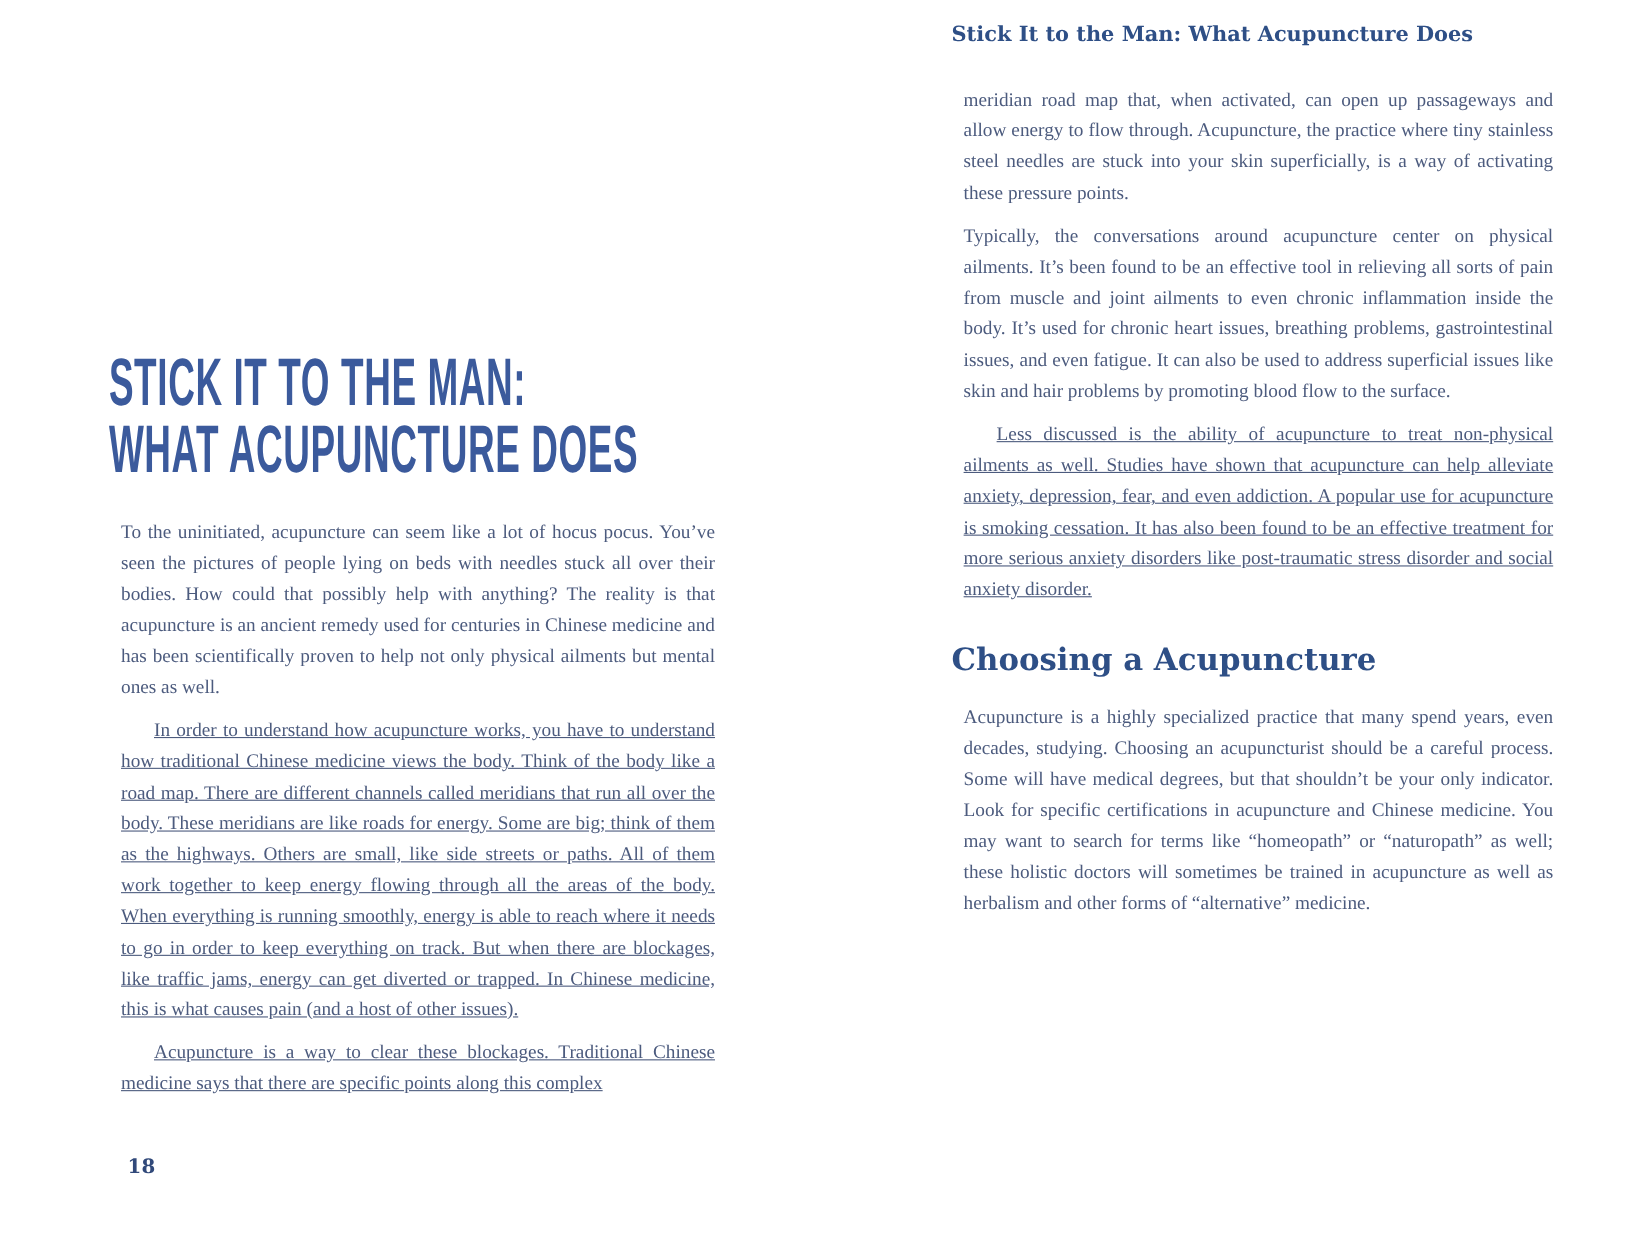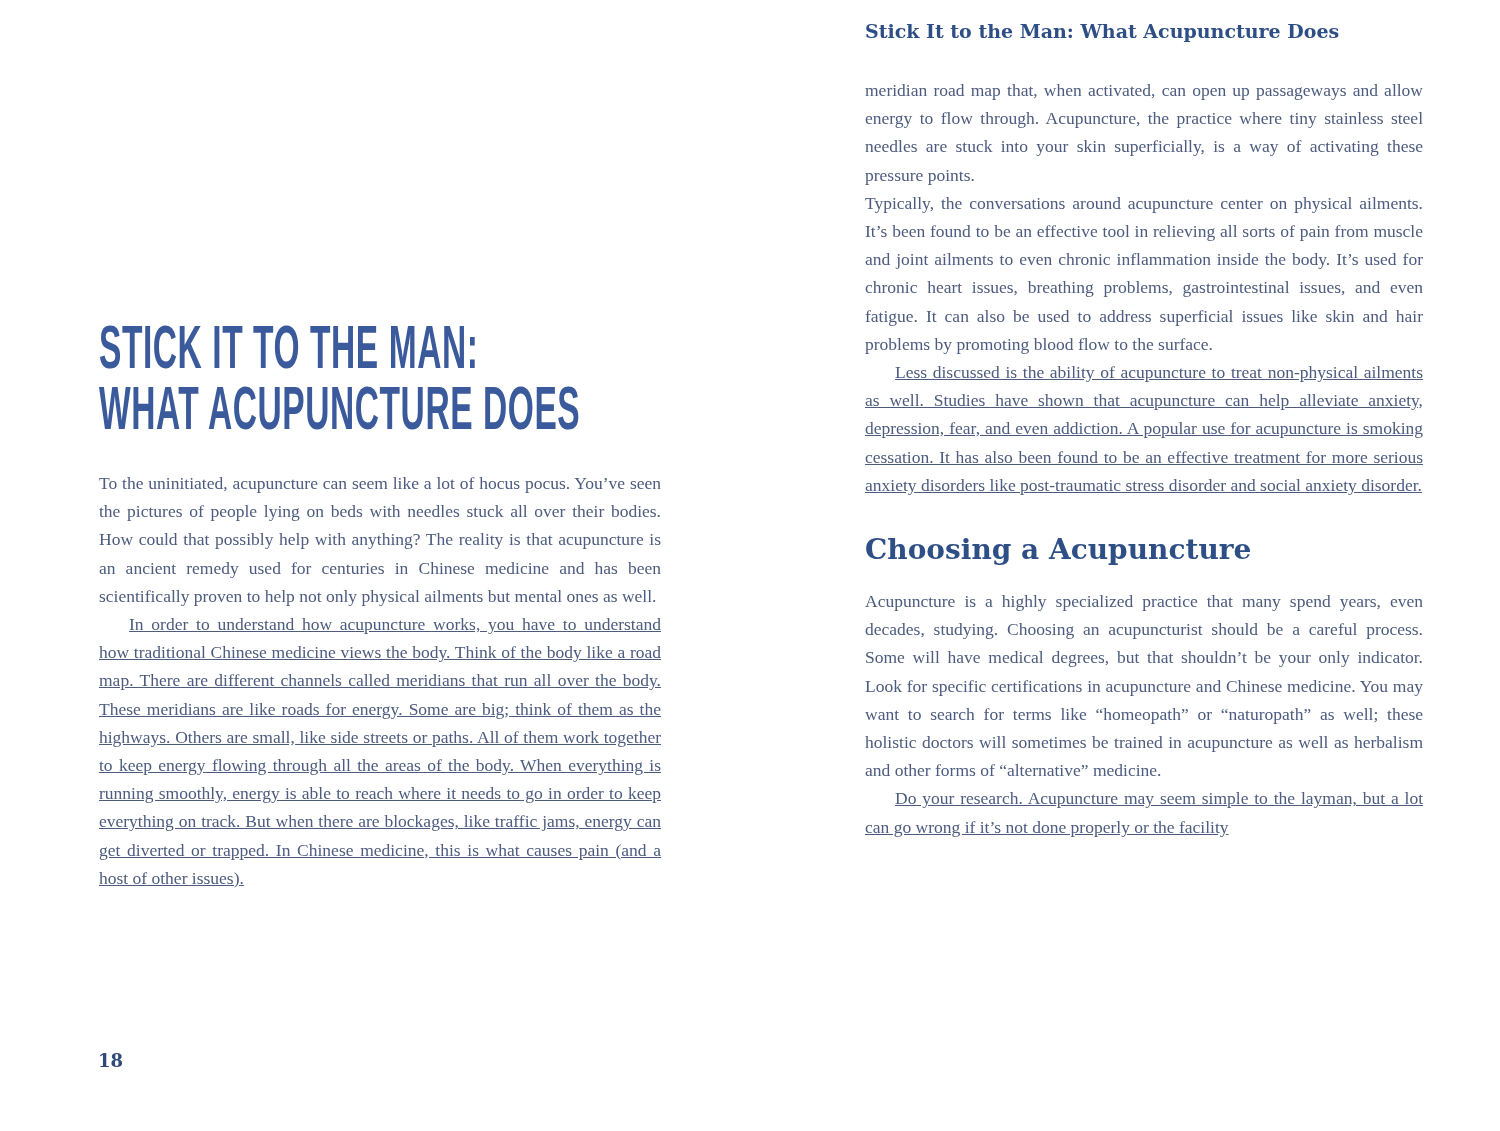--- a/index.html
+++ b/index.html
@@ -40,21 +40,21 @@
     color: #3b5a9c;
     transform: scaleX(0.55);
     transform-origin: 0 0;
     white-space: nowrap;
   }
   .title-line {
     display: block;
   }
   
   .body-para {
-    margin: 0;
+    margin: 11px;
     padding: 0;
     font-family: "Liberation Serif", serif;
     font-size: 17.5px;
     line-height: 28.2px;
     color: #4c5b7e;
     text-align: justify;
   }
   .page-left .body-para.first {
     margin-top: 30px;
   }
@@ -90,21 +90,21 @@
   }
   
   .page-number {
     position: absolute;
     font-family: "DejaVu Serif", serif;
     font-weight: 600;
     font-size: 18px;
     color: #31497a;
   }
   .page-number-left {
-    left: 98px;
+    left: 116px;
     top: 1050px;
   }
   .page-number-right {
     left: 865px;
     width: 558px;
     top: 1056px;
     text-align: right;
   }
 </style>
 </head>
@@ -112,29 +112,29 @@
 
 <div class="spread">
 
   <section class="page page-left">
     <h1 class="chapter-title">
       <span class="title-line">STICK IT TO THE MAN:</span>
       <span class="title-line">WHAT ACUPUNCTURE DOES</span>
     </h1>
     <p class="body-para first">To the uninitiated, acupuncture can seem like a lot of hocus pocus. You’ve seen the pictures of people lying on beds with needles stuck all over their bodies. How could that possibly help with anything? The reality is that acupuncture is an ancient remedy used for centuries in Chinese medicine and has been scientifically proven to help not only physical ailments but mental ones as well.</p>
     <p class="body-para indent">In order to understand how acupuncture works, you have to understand how traditional Chinese medicine views the body. Think of the body like a road map. There are different channels called meridians that run all over the body. These meridians are like roads for energy. Some are big; think of them as the highways. Others are small, like side streets or paths. All of them work together to keep energy flowing through all the areas of the body. When everything is running smoothly, energy is able to reach where it needs to go in order to keep everything on track. But when there are blockages, like traffic jams, energy can get diverted or trapped. In Chinese medicine, this is what causes pain (and a host of other issues).</p>
+    <p class="body-para indent">Acupuncture is a way to clear these blockages. Traditional Chinese medicine says that there are specific points along this complex</p>
   </section>
 
   <section class="page page-right">
     <header class="running-head">Stick It to the Man: What Acupuncture Does</header>
     <p class="body-para intro-para">meridian road map that, when activated, can open up passageways and allow energy to flow through. Acupuncture, the practice where tiny stainless steel needles are stuck into your skin superficially, is a way of activating these pressure points.</p>
 
     <p class="body-para">Typically, the conversations around acupuncture center on physical ailments. It’s been found to be an effective tool in relieving all sorts of pain from muscle and joint ailments to even chronic inflammation inside the body. It’s used for chronic heart issues, breathing problems, gastrointestinal issues, and even fatigue. It can also be used to address superficial issues like skin and hair problems by promoting blood flow to the surface.</p>
     <p class="body-para indent">Less discussed is the ability of acupuncture to treat non-physical ailments as well. Studies have shown that acupuncture can help alleviate anxiety, depression, fear, and even addiction. A popular use for acupuncture is smoking cessation. It has also been found to be an effective treatment for more serious anxiety disorders like post-traumatic stress disorder and social anxiety disorder.</p>
 
     <h2 class="section-heading second">Choosing a Acupuncture</h2>
     <p class="body-para">Acupuncture is a highly specialized practice that many spend years, even decades, studying. Choosing an acupuncturist should be a careful process. Some will have medical degrees, but that shouldn’t be your only indicator. Look for specific certifications in acupuncture and Chinese medicine. You may want to search for terms like “homeopath” or “naturopath” as well; these holistic doctors will sometimes be trained in acupuncture as well as herbalism and other forms of “alternative” medicine.</p>
-    <p class="body-para indent">Do your research. Acupuncture may seem simple to the layman, but a lot can go wrong if it’s not done properly or the facility</p>
   </section>
 
   <div class="page-number page-number-left">18</div>
 
 </div>
 
 </body></html>

